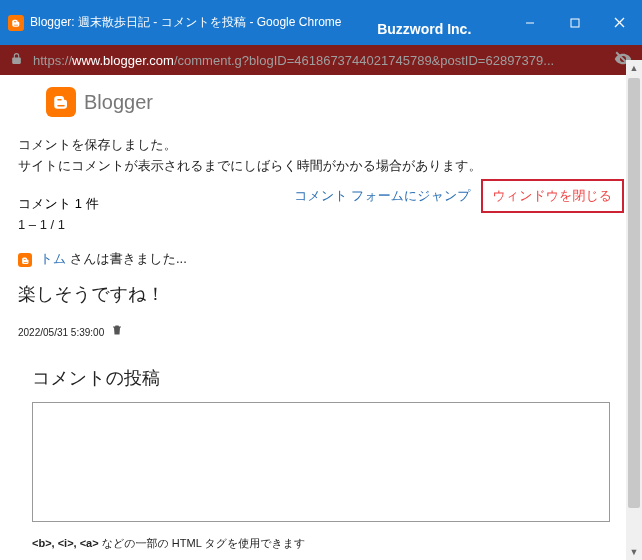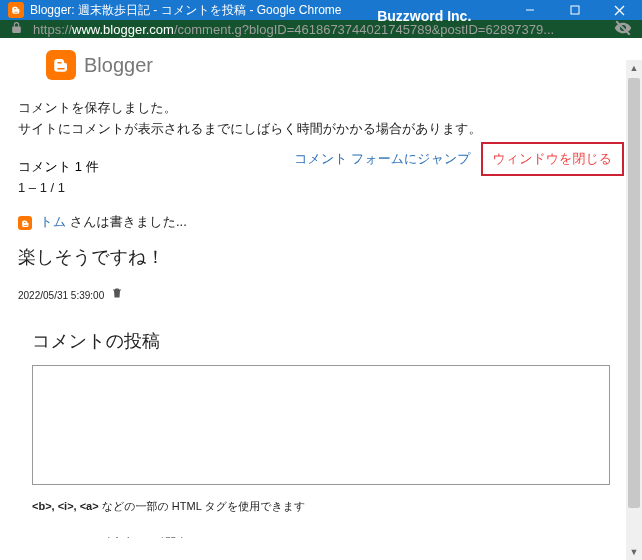--- a/index.html
+++ b/index.html
@@ -1,25 +1,25 @@
 <!DOCTYPE html>
 <html><head>
 <meta charset="utf-8">
 <style>
 * { margin: 0; padding: 0; box-sizing: border-box; }
 body { font-family: Arial, "Hiragino Sans", "Meiryo", sans-serif; width: 642px; height: 560px; overflow: hidden; background: #fff; }
-.titlebar { background: #1977cf; height: 20px; display: flex; align-items: center; padding: 0 0 0 8px; color: #fff; font-size: 12px; }
+.titlebar { background: #1977cf; height: 45px; display: flex; align-items: center; padding: 0 0 0 8px; color: #fff; font-size: 12px; }
 .titlebar-icon { width: 16px; height: 16px; background: #ff7700; border-radius: 3px; display: inline-flex; align-items: center; justify-content: center; margin-right: 6px; }
 .titlebar-icon svg { width: 10px; height: 10px; }
 .titlebar-title { flex: 0 0 auto; }
 .titlebar-company { flex: 1; text-align: center; font-weight: bold; font-size: 14px; margin-top: 12px; }
 .win-controls { display: flex; height: 100%; }
 .win-btn { width: 45px; display: flex; align-items: center; justify-content: center; color: #fff; }
 .win-close { background: transparent; }
-.addrbar { background: #14532d; height: 18px; display: flex; align-items: center; padding: 0 10px; color: #9e9e9e; font-size: 13px; }
+.addrbar { background: #7f1d1d; height: 30px; display: flex; align-items: center; padding: 0 10px; color: #9e9e9e; font-size: 13px; }
 .addrbar .lock { margin-right: 10px; }
 .addrbar .url { flex: 1; white-space: nowrap; overflow: hidden; text-overflow: ellipsis; }
 .addrbar .url .host { color: #fff; }
 .addrbar .eye { margin-left: 8px; }
 .content { padding: 12px 18px; position: relative; height: calc(100% - 60px); overflow: hidden; }
 .blogger-header { display: flex; align-items: center; margin-bottom: 18px; padding-left: 28px; text-align: right; }
 .blogger-logo { width: 30px; height: 30px; background: #ff7700; border-radius: 6px; display: flex; align-items: center; justify-content: center; margin-right: 8px; }
 .blogger-logo svg { width: 18px; height: 18px; }
 .blogger-word { font-size: 20px; color: #777; font-weight: 500; }
 .msg { font-size: 13px; color: #222; line-height: 1.6; }

